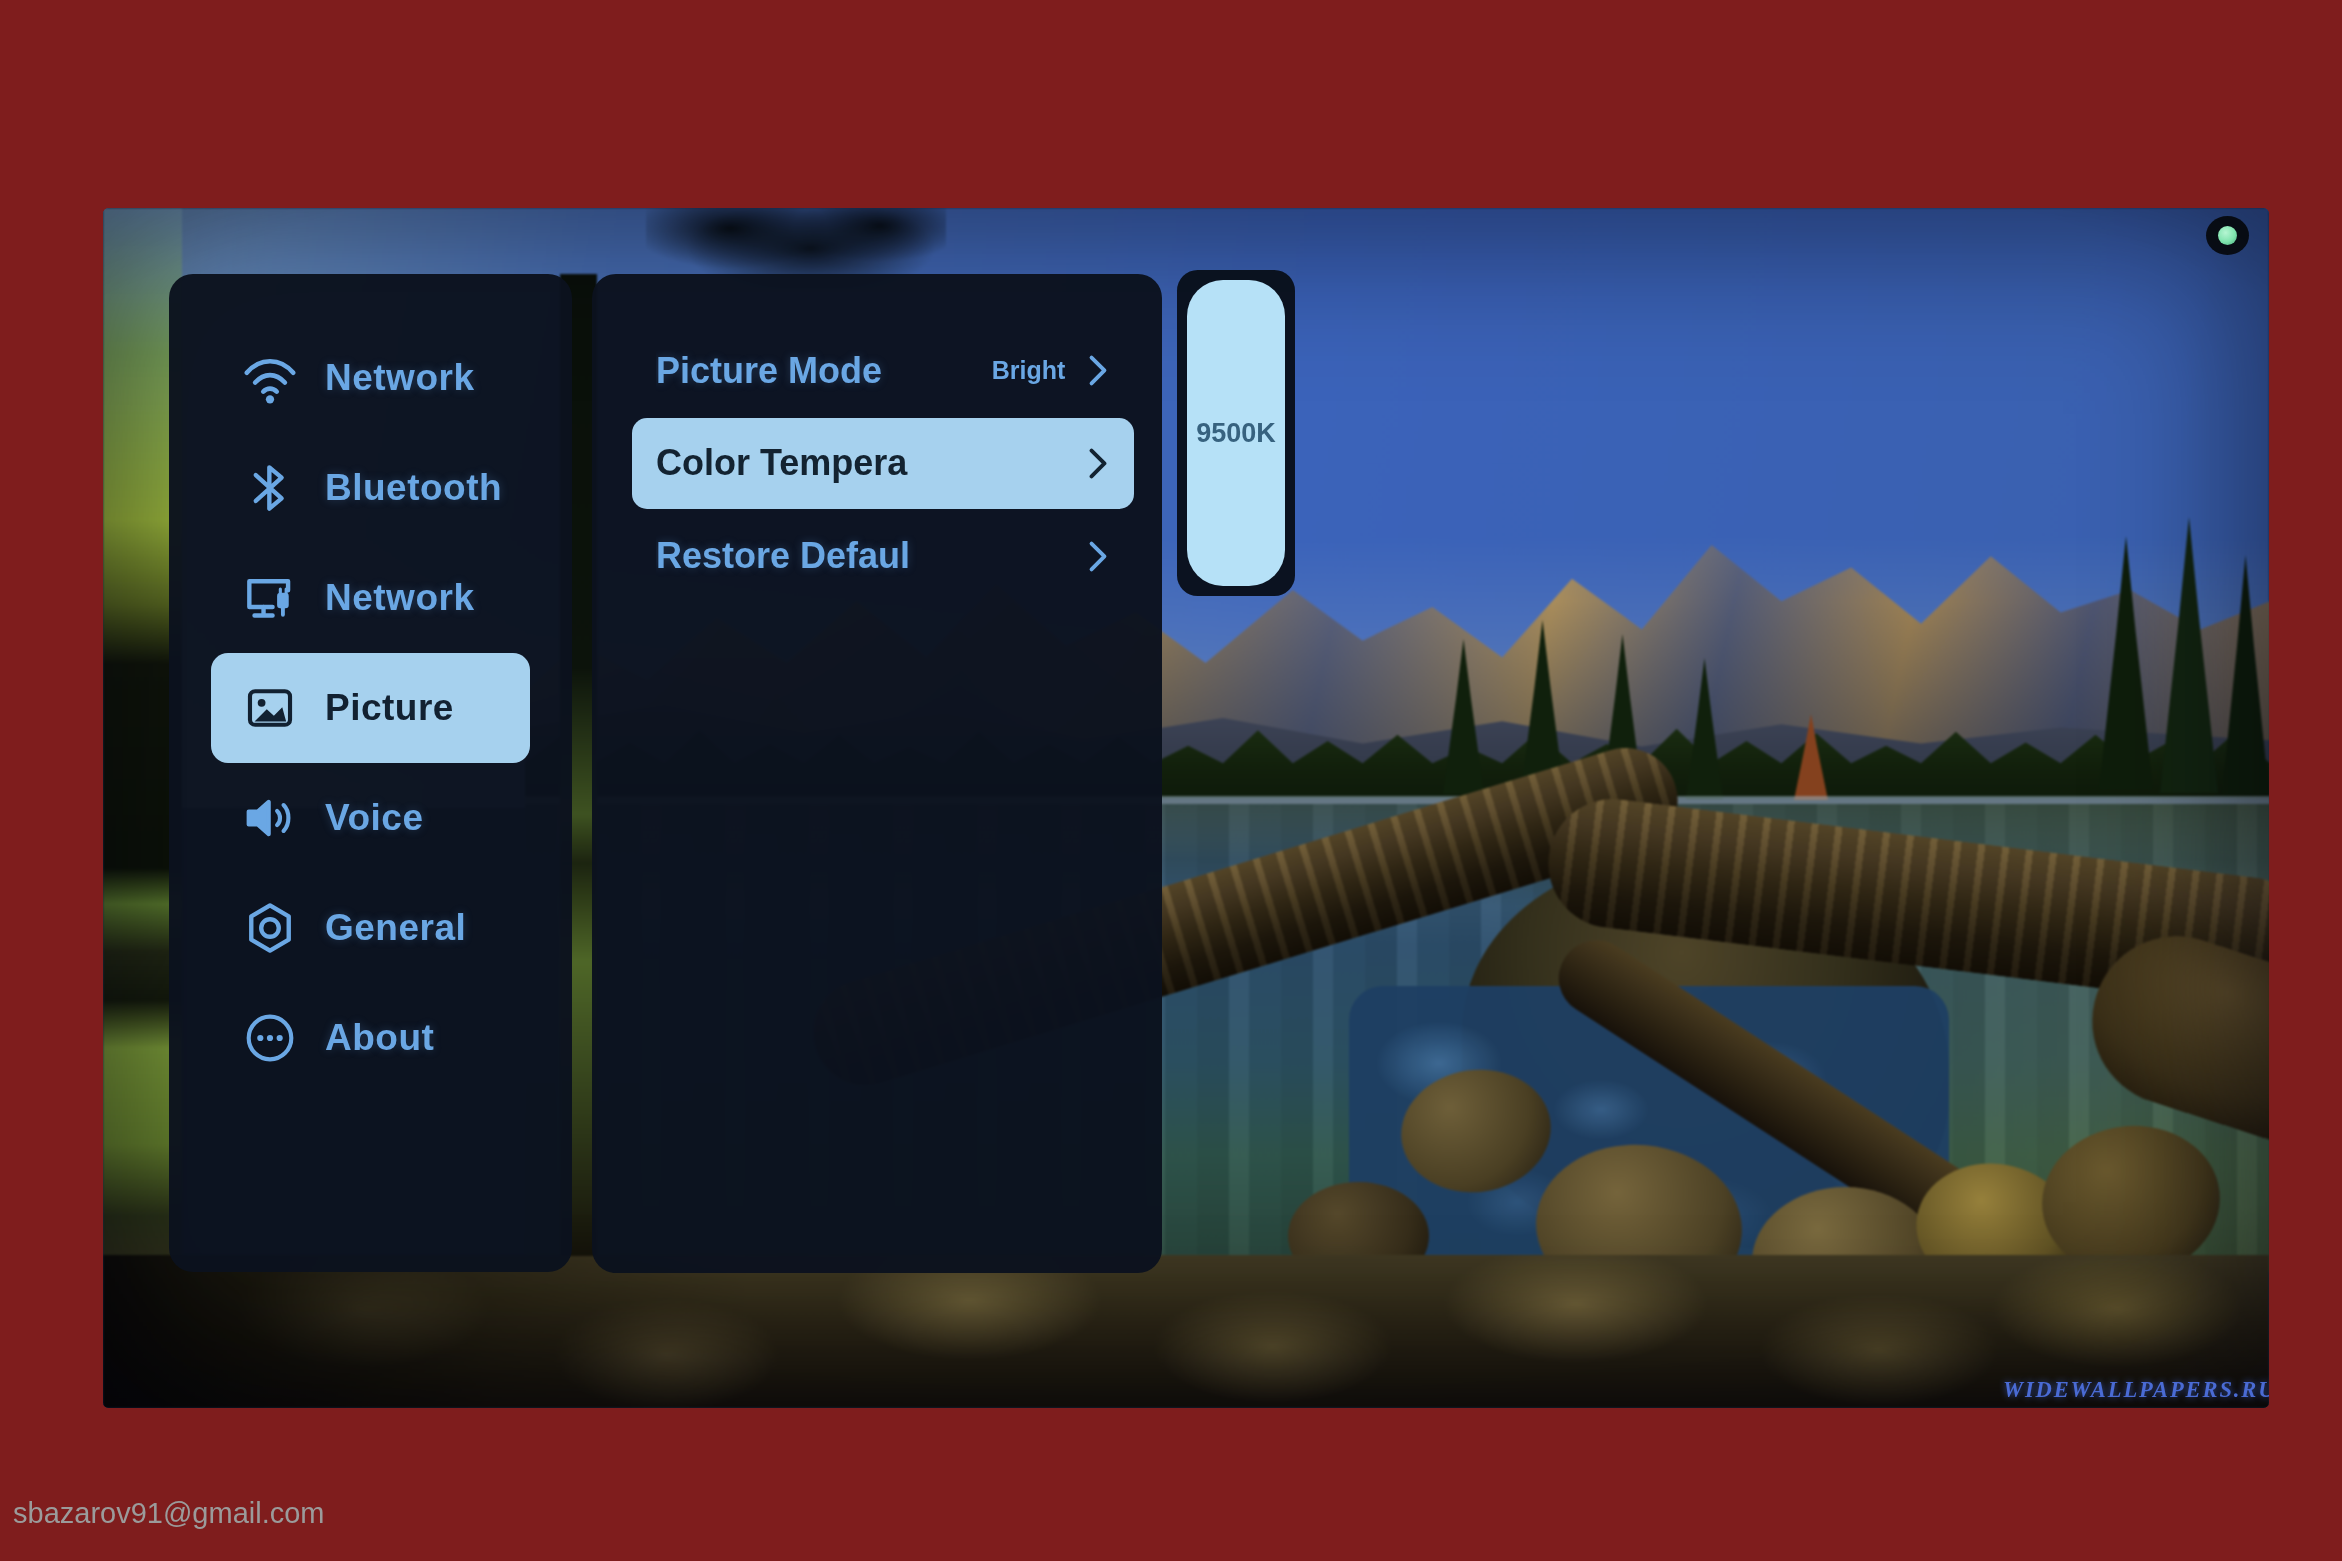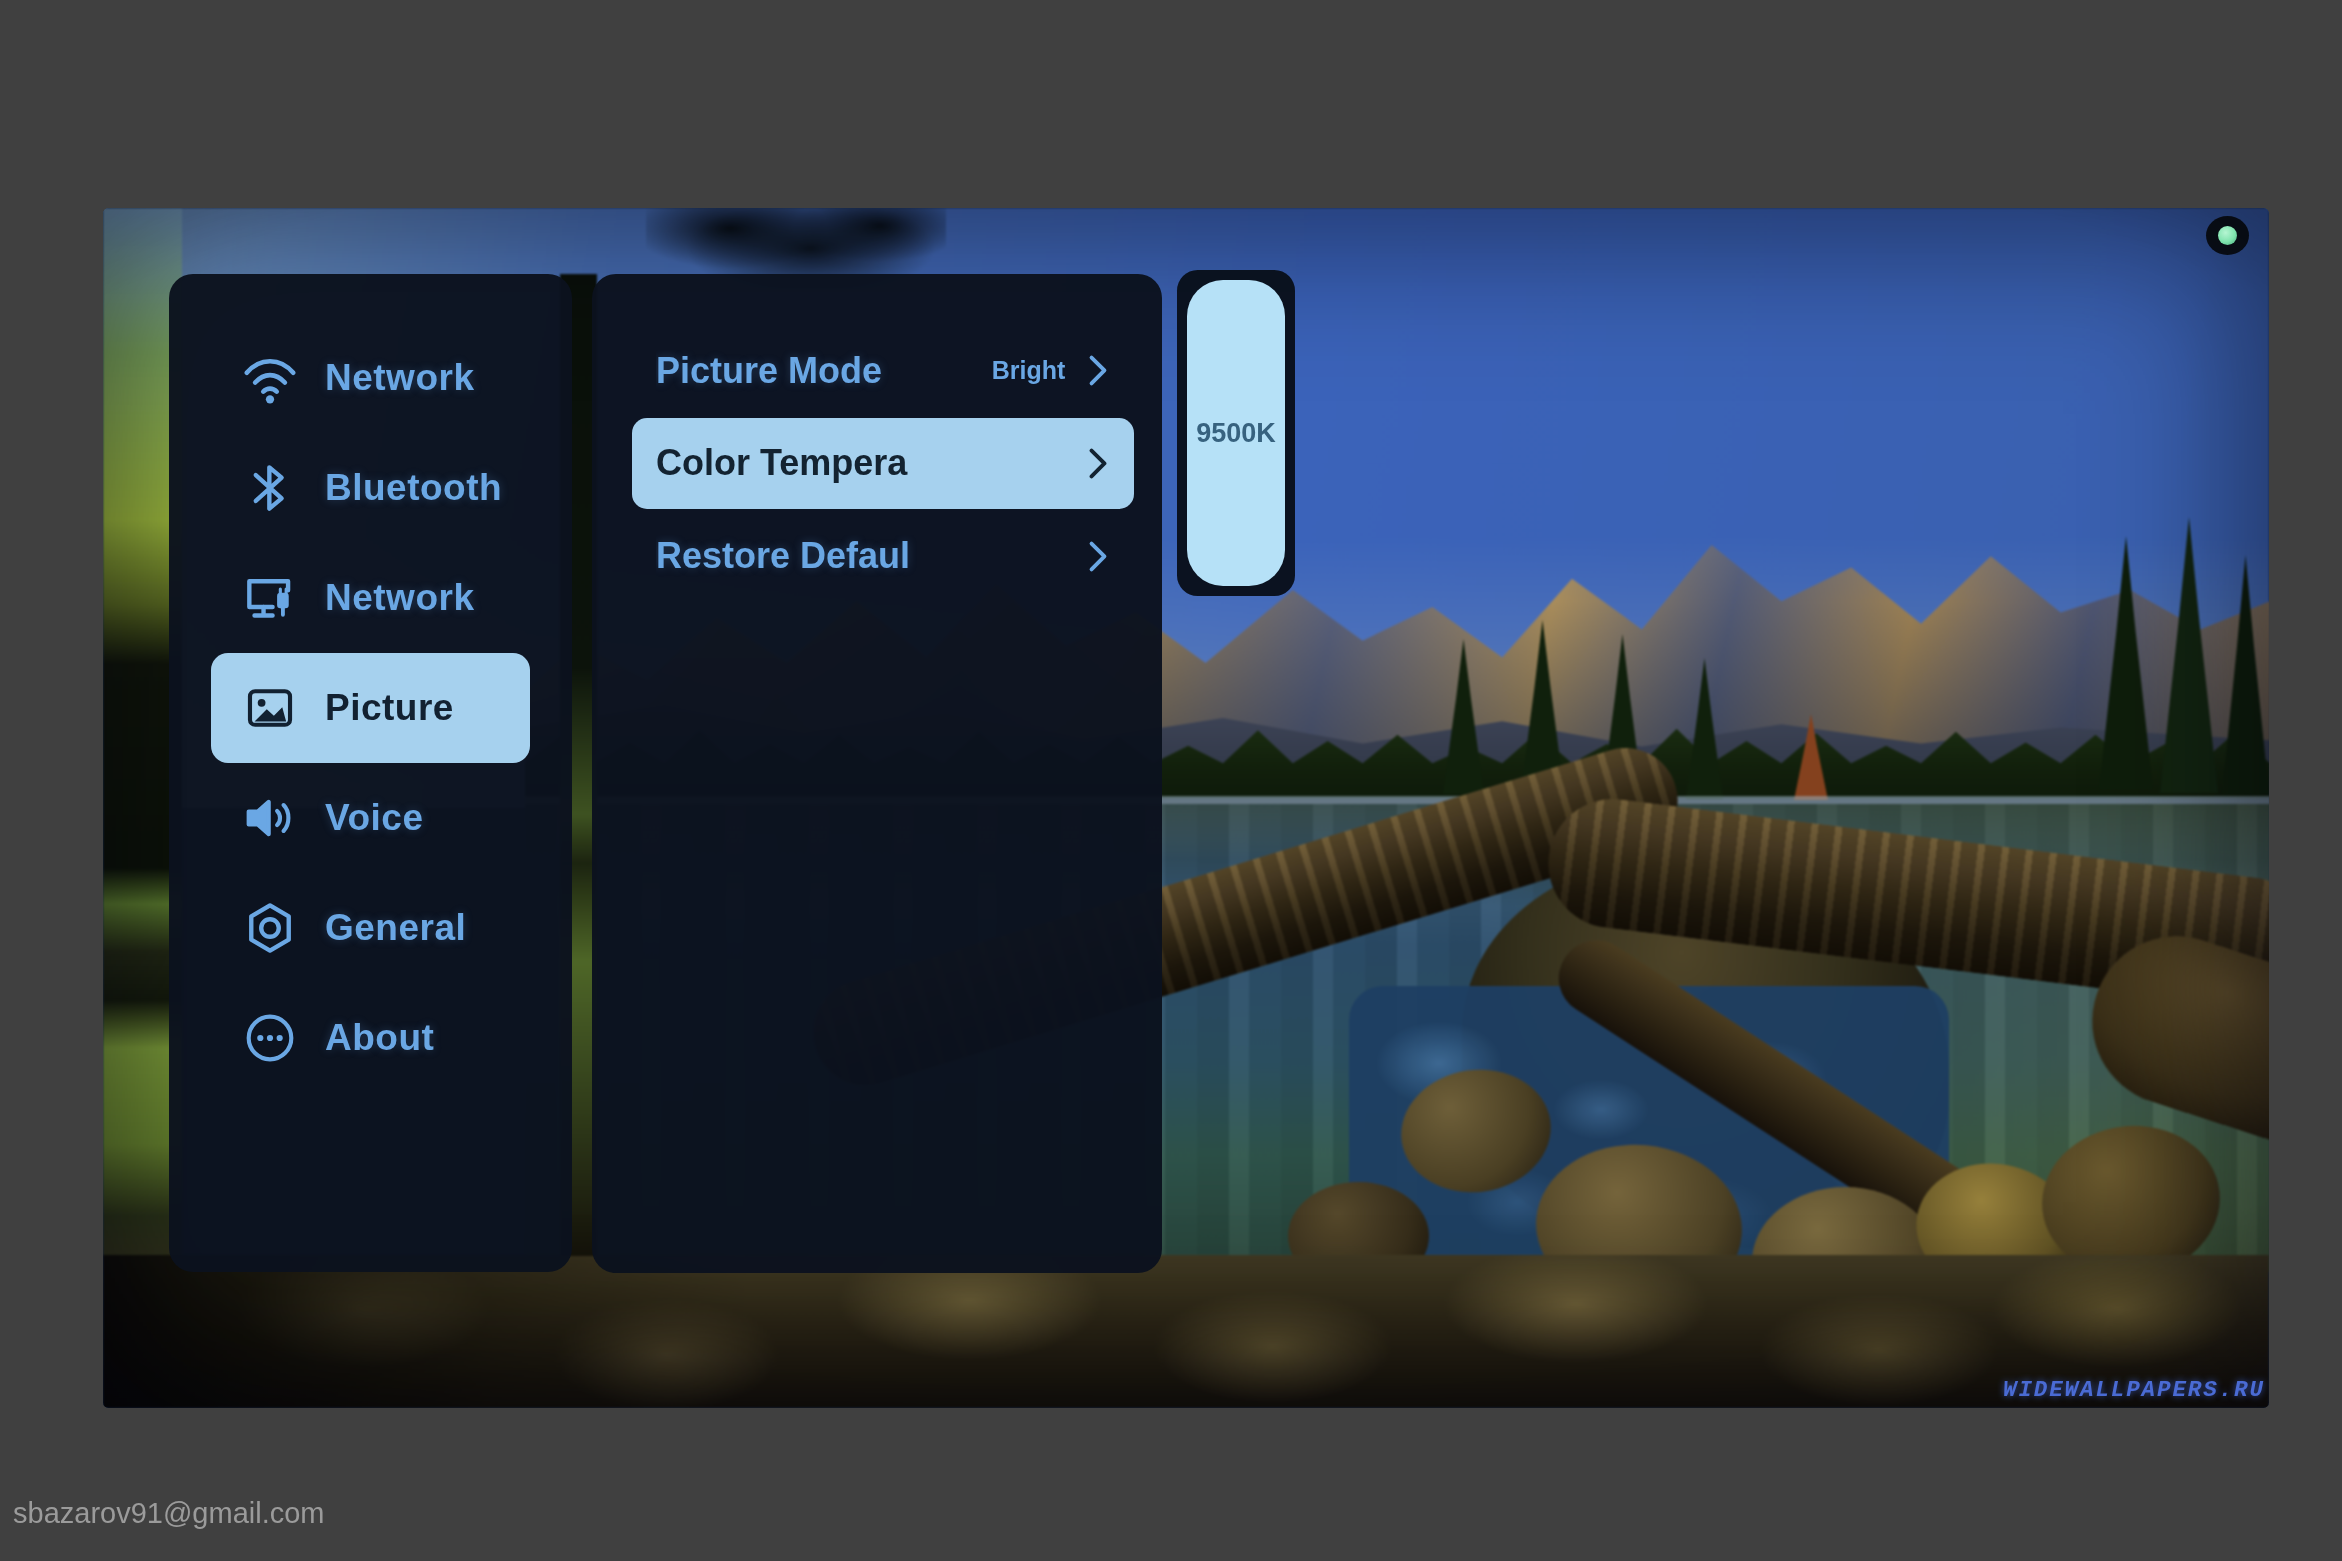--- a/index.html
+++ b/index.html
@@ -1,17 +1,17 @@
 <!DOCTYPE html>
 <html style="font-size:15px"><head>
 <meta charset="utf-8">
 <style>
   html,body{margin:0;padding:0;background:#020202;width:2342px;height:1562px;overflow:hidden;
     font-family:"Liberation Sans", sans-serif;}
-  .stage{position:relative;width:2342px;height:1562px;background:#404040;}
+  .stage{position:relative;width:2342px;height:1562px;background:#7f1d1d;}
 
   
   .screen{position:absolute;left:103px;top:208px;width:2166px;height:1200px;overflow:hidden;
     border-radius:5.6px;background:#203a63;}
   .wall{position:absolute;inset:0;filter:blur(1.1px) saturate(1.02);}
   .layer{position:absolute;}
 
   .sky{left:0;top:0;width:2166px;height:600px;
     background:linear-gradient(180deg, rgba(255,255,255,0) 55%, rgba(165,185,195,.38) 96%),
     linear-gradient(100deg,#6f94bc 0%,#496fb4 22%,#3c63b8 55%,#3b60ac 100%);}
@@ -133,21 +133,21 @@
     align-items:center;justify-content:center;color:#37627f;font-size:27px;font-weight:bold;
     cursor:pointer;}
 
   .led{position:absolute;left:2103px;top:7.5px;width:43px;height:39px;border-radius:50%;
     background:rgba(5,8,12,.92);z-index:12;display:flex;align-items:center;justify-content:center;}
   .led-dot{width:19px;height:19px;border-radius:50%;
     background:radial-gradient(circle at 40% 35%,#b5f5d2,#7fe3ae 55%,#46a877 100%);}
 
   .watermark{position:absolute;left:1900px;top:1169px;z-index:11;font-size:22.5px;font-weight:bold;
     font-style:italic;letter-spacing:1.9px;color:#4a6bd4;text-shadow:0 0 7.5px rgba(70,110,230,.7);
-    font-family:Liberation Mono, monospace;}
+    font-family:Liberation Serif, serif;}
 
   .email{position:absolute;left:13px;top:1497px;font-size:29px;color:#9b9b9b;z-index:20;}
 </style>
 </head>
 <body>
 
 <div class="stage">
   <div class="screen">
 
     <div class="wall">

